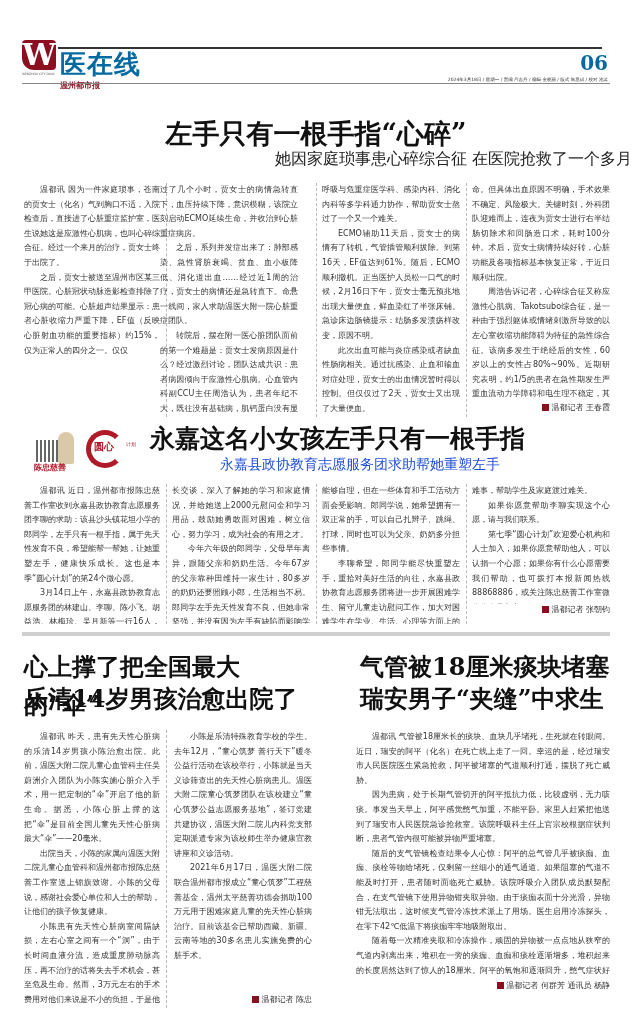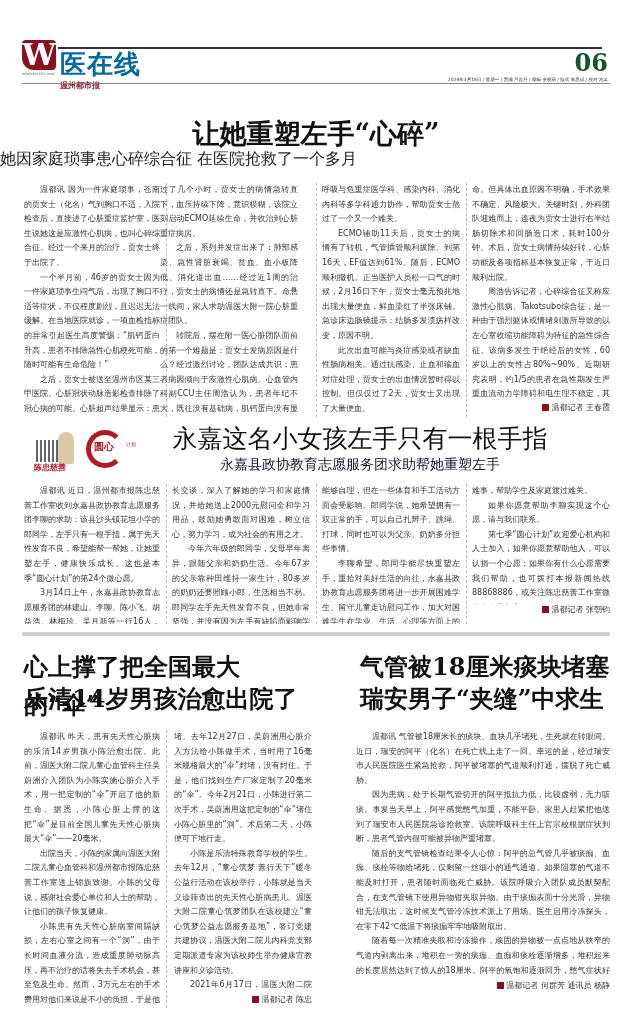--- a/index.html
+++ b/index.html
@@ -4,25 +4,25 @@
 <style>
 *{box-sizing:border-box;margin:0;padding:0}
 html,body{width:632px;height:1024px;background:#fff;overflow:hidden}
 body{position:relative;font-family:"DejaVu Sans","Liberation Sans",sans-serif;color:#222}
 .abs{position:absolute}
 .logo-w{left:22px;top:40px;width:34px;height:30px;background:#8a1020;border-radius:4px 4px 4px 12px;color:#fff;font-family:"DejaVu Serif","Liberation Serif",serif;font-weight:bold;font-size:30px;line-height:30px;text-align:center}
 .logo-small{left:22px;top:72px;font-size:3px;color:#555}
 .section-title{left:60px;top:40px;font-size:26px;font-weight:bold;color:#0369a1;letter-spacing:1px;font-family:"DejaVu Serif","Liberation Serif",serif;line-height:32px}
 .paper-name{left:60px;top:80px;font-size:8px;font-weight:bold;color:#8a1020}
 .topline{left:58px;top:47px;width:544px;height:2px;background:#333}
-.page-num{right:24px;top:48px;font-size:24px;font-weight:bold;color:#14532d;font-family:"DejaVu Serif","Liberation Serif",serif;line-height:30px}
+.page-num{right:24px;top:48px;font-size:20px;font-weight:bold;color:#0369a1;font-family:"DejaVu Serif","Liberation Serif",serif;line-height:30px}
 .dateline{right:24px;top:77px;font-size:4.5px;color:#333;white-space:nowrap}
 .botline{left:22px;top:83px;width:588px;height:1px;background:#888}
 .h1{left:0;width:632px;text-align:center;font-family:"DejaVu Serif","Liberation Serif",serif;font-weight:bold;color:#111}
-.sub{left:0;width:632px;text-align:left;color:#222}
+.sub{left:0;width:632px;text-align:right;color:#222}
 .col{font-size:8px;line-height:14.6px;color:#333;text-align:justify}
 .col p{text-indent:2em}
 .vsep{width:0;border-left:1px dashed #bbb}
 .byline{text-align:right;font-size:8px;color:#333}
 .byline .sq{display:inline-block;width:7px;height:7px;background:#8a1020;margin-right:2px;vertical-align:-1px}
 .hsep{height:4px;background:#cfcfcf}
 .h2{font-family:"DejaVu Serif","Liberation Serif",serif;font-weight:bold;color:#111;font-size:24px;line-height:38px}
 .badge-qr{left:36px;top:440px;width:22px;height:22px;background:repeating-linear-gradient(90deg,#333 0 2px,#fff 2px 4px),#333;opacity:.75}
 .badge-person{left:58px;top:432px;width:16px;height:32px;background:#d9c9a8;border-radius:8px 8px 2px 2px}
 .badge-ring{left:86px;top:430px;width:38px;height:38px;border:5px solid #b01a28;border-radius:50%;border-right-color:transparent}
@@ -34,26 +34,25 @@
 
 <div class="abs logo-w">W</div>
 <div class="abs logo-small">WENZHOU CITY DAILY</div>
 <div class="abs topline"></div>
 <div class="abs section-title" style="top:48px">医在线</div>
 <div class="abs paper-name">温州都市报</div>
 <div class="abs page-num">06</div>
 <div class="abs dateline">2024年3月18日 / 星期一 / 责编 吕吉丹 / 编辑 金晓丽 / 版式 朱思琪 / 校对 池涛</div>
 <div class="abs botline"></div>
 
-<div class="abs h1" style="top:118px;font-size:27px;line-height:32px">让她重塑左手“心碎”</div>
+<div class="abs h1" style="top:118px;font-size:27px;line-height:32px">左手只有一根手指“心碎”</div>
 <div class="abs sub" style="top:149px;font-size:16px;line-height:20px">她因家庭琐事患心碎综合征 在医院抢救了一个多月</div>
 
 <div class="abs col" style="left:24px;top:183px;width:136px;height:234px;overflow:hidden">
   <p>温都讯 因为一件家庭琐事，苍南的贾女士（化名）气到胸口不适，入院检查后，直接进了心脏重症监护室，医生说她这是应激性心肌病，也叫心碎综合征。经过一个来月的治疗，贾女士终于出院了。</p>
-  <p>一个半月前，46岁的贾女士因为一件家庭琐事生闷气后，出现了胸口不适等症状，不仅程度剧烈，且迟迟无法缓解。在当地医院就诊，一项血检指标的异常引起医生高度警惕：“肌钙蛋白升高，患者不排除急性心肌梗死可能，随时可能有生命危险！”</p>
   <p>之后，贾女士被送至温州市区某三甲医院。心脏冠状动脉造影检查排除了冠心病的可能。心脏超声结果显示：患者心脏收缩力严重下降，EF值（反映心脏射血功能的重要指标）约15%，仅为正常人的四分之一。仅仅</p>
 </div>
 <div class="abs vsep" style="left:166px;top:183px;height:234px"></div>
 <div class="abs col" style="left:160px;top:183px;width:138px;height:234px;overflow:hidden">
   <p style="text-indent:0">过了几个小时，贾女士的病情急转直下，血压持续下降，意识模糊，该院立刻启动ECMO延续生命，并收治到心脏重症病房。</p>
   <p>之后，系列并发症出来了：肺部感染、急性肾脏衰竭、贫血、血小板降低、消化道出血……经过近1周的治疗，贾女士的病情还是急转直下。命悬一线间，家人求助温医大附一院心脏重症团队。</p>
   <p>转院后，摆在附一医心脏团队面前的第一个难题是：贾女士发病原因是什么？经过激烈讨论，团队达成共识：患者病因倾向于应激性心肌病。心血管内科副CCU主任周浩认为，患者年纪不大，既往没有基础病，肌钙蛋白没有显著升高，提示心肌损伤范围有限，只要把握好治疗中的每一个细节，心脏就有恢复的几率。随后，医院</p>
 </div>
 <div class="abs vsep" style="left:316px;top:183px;height:234px"></div>
 <div class="abs col" style="left:322px;top:183px;width:138px;height:234px;overflow:hidden">
@@ -69,22 +68,22 @@
 </div>
 <div class="abs byline" style="left:472px;top:402px;width:138px"><span class="sq"></span><span>温都记者 王春霞</span></div>
 
 <div class="abs badge-qr"></div>
 <div class="abs badge-person"></div>
 <div class="abs badge-ring"></div>
 <div class="abs badge-text">圆心</div>
 <div class="abs" style="left:126px;top:441px;font-size:5px;color:#b01a28">计划</div>
 <div class="abs badge-cishan">陈忠慈善</div>
 
-<div class="abs" style="left:150px;top:424px;width:420px;text-align:center;font-family:'DejaVu Serif','Liberation Serif',serif;font-weight:normal;font-size:25px;line-height:30px;color:#111">永嘉这名小女孩左手只有一根手指</div>
-<div class="abs" style="left:150px;top:455px;width:420px;text-align:center;font-size:14px;line-height:18px;color:#0f172a">永嘉县政协教育志愿服务团求助帮她重塑左手</div>
+<div class="abs" style="left:150px;top:424px;width:420px;text-align:left;font-family:'DejaVu Serif','Liberation Serif',serif;font-weight:bold;font-size:25px;line-height:30px;color:#111">永嘉这名小女孩左手只有一根手指</div>
+<div class="abs" style="left:150px;top:455px;width:420px;text-align:center;font-size:14px;line-height:18px;color:#1d4ed8">永嘉县政协教育志愿服务团求助帮她重塑左手</div>
 
 <div class="abs col" style="left:24px;top:484px;width:136px;height:140px;overflow:hidden">
   <p>温都讯 近日，温州都市报陈忠慈善工作室收到永嘉县政协教育志愿服务团李聊的求助：该县沙头镇花坦小学的郎同学，左手只有一根手指，属于先天性发育不良，希望能帮一帮她，让她重塑左手，健康快乐成长。这也是本季“圆心计划”的第24个微心愿。</p>
   <p>3月14日上午，永嘉县政协教育志愿服务团的林建山、李聊、陈小飞、胡益浩、林梅珍、吴月新等一行16人，专程前往花坦小学，与郎同学及其家</p>
 </div>
 <div class="abs vsep" style="left:166px;top:484px;height:140px"></div>
 <div class="abs col" style="left:172px;top:484px;width:138px;height:140px;overflow:hidden">
   <p style="text-indent:0">长交谈，深入了解她的学习和家庭情况，并给她送上2000元慰问金和学习用品，鼓励她勇敢面对困难，树立信心，努力学习，成为社会的有用之才。</p>
   <p>今年六年级的郎同学，父母早年离异，跟随父亲和奶奶生活。今年67岁的父亲靠种田维持一家生计，80多岁的奶奶还要照顾小郎，生活相当不易。郎同学左手先天性发育不良，但她非常坚强，并没有因为左手有缺陷而影响学习，成绩表现优异，生活基本</p>
 </div>
@@ -107,21 +106,20 @@
 <div class="abs h2" style="left:24px;top:680px;width:290px">乐清14岁男孩治愈出院了</div>
 
 <div class="abs col" style="left:24px;top:730px;width:136px;height:278px;overflow:hidden">
   <p>温都讯 昨天，患有先天性心脏病的乐清14岁男孩小陈治愈出院。此前，温医大附二院儿童心血管科主任吴蔚洲介入团队为小陈实施心脏介入手术，用一把定制的“伞”开启了他的新生命。据悉，小陈心脏上撑的这把“伞”是目前全国儿童先天性心脏病最大“伞”——20毫米。</p>
   <p>出院当天，小陈的家属向温医大附二院儿童心血管科和温州都市报陈忠慈善工作室送上锦旗致谢。小陈的父母说，感谢社会爱心单位和人士的帮助，让他们的孩子恢复健康。</p>
   <p>小陈患有先天性心脏病室间隔缺损，左右心室之间有一个“洞”，由于长时间血液分流，造成重度肺动脉高压，再不治疗的话将失去手术机会，甚至危及生命。然而，3万元左右的手术费用对他们来说是不小的负担，于是他们向陈忠慈善工作室求助。经陈忠慈善工作室联系，温州太平慈善功德会捐款2.7万多元，资助小陈治病。</p>
 
 </div>
 <div class="abs vsep" style="left:166px;top:730px;height:278px"></div>
 <div class="abs col" style="left:174px;top:730px;width:138px;height:262px;overflow:hidden">
-  <p style="text-indent:0">堵。去年12月27日，吴蔚洲用心脏介入方法给小陈做手术，当时用了16毫米规格最大的“伞”封堵，没有封住。于是，他们找到生产厂家定制了20毫米的“伞”。今年2月21日，小陈进行第二次手术，吴蔚洲用这把定制的“伞”堵住小陈心脏里的“洞”。术后第二天，小陈便可下地行走。</p>
   <p>小陈是乐清特殊教育学校的学生。去年12月，“童心筑梦 善行天下”暖冬公益行活动在该校举行，小陈就是当天义诊筛查出的先天性心脏病患儿。温医大附二院童心筑梦团队在该校建立“童心筑梦公益志愿服务基地”，签订党建共建协议，温医大附二院儿内科党支部定期派遣专家为该校师生举办健康宣教讲座和义诊活动。</p>
   <p>2021年6月17日，温医大附二院联合温州都市报成立“童心筑梦”工程慈善基金，温州太平慈善功德会捐助100万元用于困难家庭儿童的先天性心脏病治疗。目前该基金已帮助西藏、新疆、云南等地的30多名患儿实施免费的心脏手术。</p>
 </div>
 <div class="abs byline" style="left:174px;top:994px;width:138px"><span class="sq"></span><span>温都记者 陈忠</span></div>
 
 <div class="abs vsep" style="left:340px;top:648px;height:360px;border-left-color:#fff"></div>
 
 <div class="abs h2" style="left:360px;top:648px;width:260px">气管被18厘米痰块堵塞</div>
 <div class="abs h2" style="left:360px;top:680px;width:260px">瑞安男子“夹缝”中求生</div>
 

